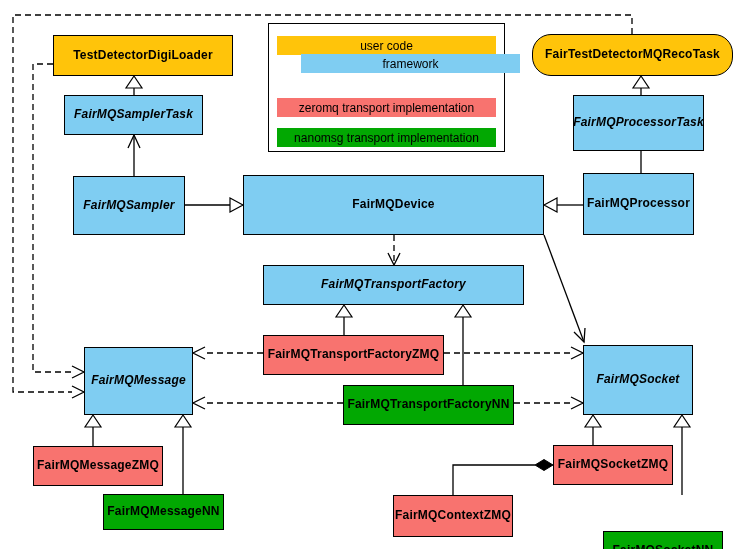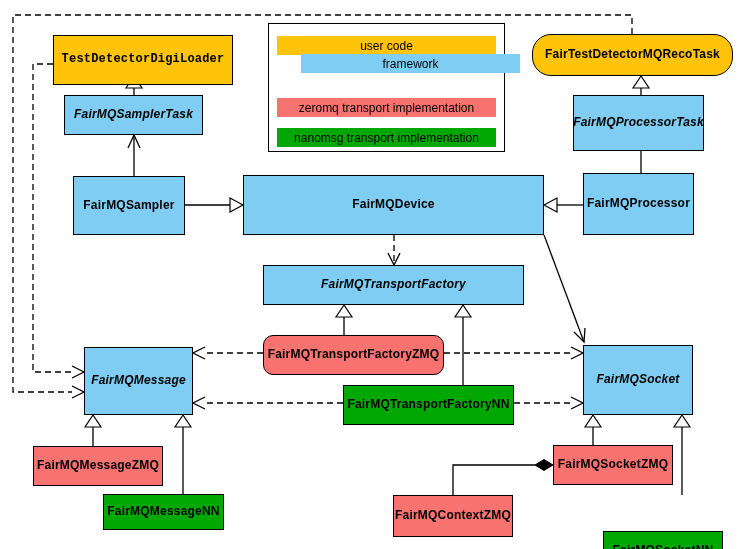--- a/index.html
+++ b/index.html
@@ -147,37 +147,37 @@
     </g>
   </svg>
 
   <div class="legend">
     <div class="legend-bar lb0" style="background-color: rgb(255, 196, 10);">user code</div>
     <div class="legend-bar lb1" style="background-color: rgb(127, 205, 242);">framework</div>
     <div class="legend-bar lb2" style="background-color: rgb(248, 115, 111);">zeromq transport implementation</div>
     <div class="legend-bar lb3" style="background-color: rgb(2, 168, 2);">nanomsg transport implementation</div>
   </div>
 
-  <div class="node" style="left: 53px; top: 35px; width: 180px; height: 50px; background-color: rgb(255, 196, 10); font-family: Liberation Mono, monospace;">TestDetectorDigiLoader</div>
+  <div class="node" style="left: 53px; top: 35px; width: 180px; height: 41px; background-color: rgb(255, 196, 10);">TestDetectorDigiLoader</div>
 
   <div class="node abstract" style="left: 64px; top: 95px; width: 139px; height: 40px; background-color: rgb(127, 205, 242);">FairMQSamplerTask</div>
 
-  <div class="node" style="left: 73px; top: 176px; width: 112px; height: 59px; background-color: rgb(127, 205, 242);">FairMQSampler</div>
+  <div class="node" style="left: 73px; top: 176px; width: 112px; height: 59px; background-color: rgb(127, 205, 242); font-style: italic;">FairMQSampler</div>
 
   <div class="node" style="left: 532px; top: 34px; width: 201px; height: 42px; background-color: rgb(255, 196, 10); border-radius: 19px;">FairTestDetectorMQRecoTask</div>
 
   <div class="node abstract" style="left: 573px; top: 95px; width: 131px; height: 56px; background-color: rgb(127, 205, 242);">FairMQProcessorTask</div>
 
   <div class="node" style="left: 583px; top: 173px; width: 111px; height: 62px; background-color: rgb(127, 205, 242);">FairMQProcessor</div>
 
   <div class="node" style="left: 243px; top: 175px; width: 301px; height: 60px; background-color: rgb(127, 205, 242);">FairMQDevice</div>
 
   <div class="node abstract" style="left: 263px; top: 265px; width: 261px; height: 40px; background-color: rgb(127, 205, 242);">FairMQTransportFactory</div>
 
-  <div class="node" style="left: 263px; top: 335px; width: 181px; height: 40px; background-color: rgb(248, 115, 111); border-radius: 10px;">FairMQTransportFactoryZMQ</div>
+  <div class="node" style="left: 263px; top: 335px; width: 181px; height: 40px; background-color: rgb(248, 115, 111);">FairMQTransportFactoryZMQ</div>
 
   <div class="node" style="left: 343px; top: 385px; width: 171px; height: 40px; background-color: rgb(2, 168, 2);">FairMQTransportFactoryNN</div>
 
   <div class="node abstract" style="left: 84px; top: 347px; width: 109px; height: 68px; background-color: rgb(127, 205, 242);">FairMQMessage</div>
 
   <div class="node abstract" style="left: 583px; top: 345px; width: 110px; height: 70px; background-color: rgb(127, 205, 242);">FairMQSocket</div>
 
   <div class="node" style="left: 33px; top: 446px; width: 130px; height: 40px; background-color: rgb(248, 115, 111);">FairMQMessageZMQ</div>
 
   <div class="node" style="left: 103px; top: 494px; width: 121px; height: 36px; background-color: rgb(2, 168, 2);">FairMQMessageNN</div>

